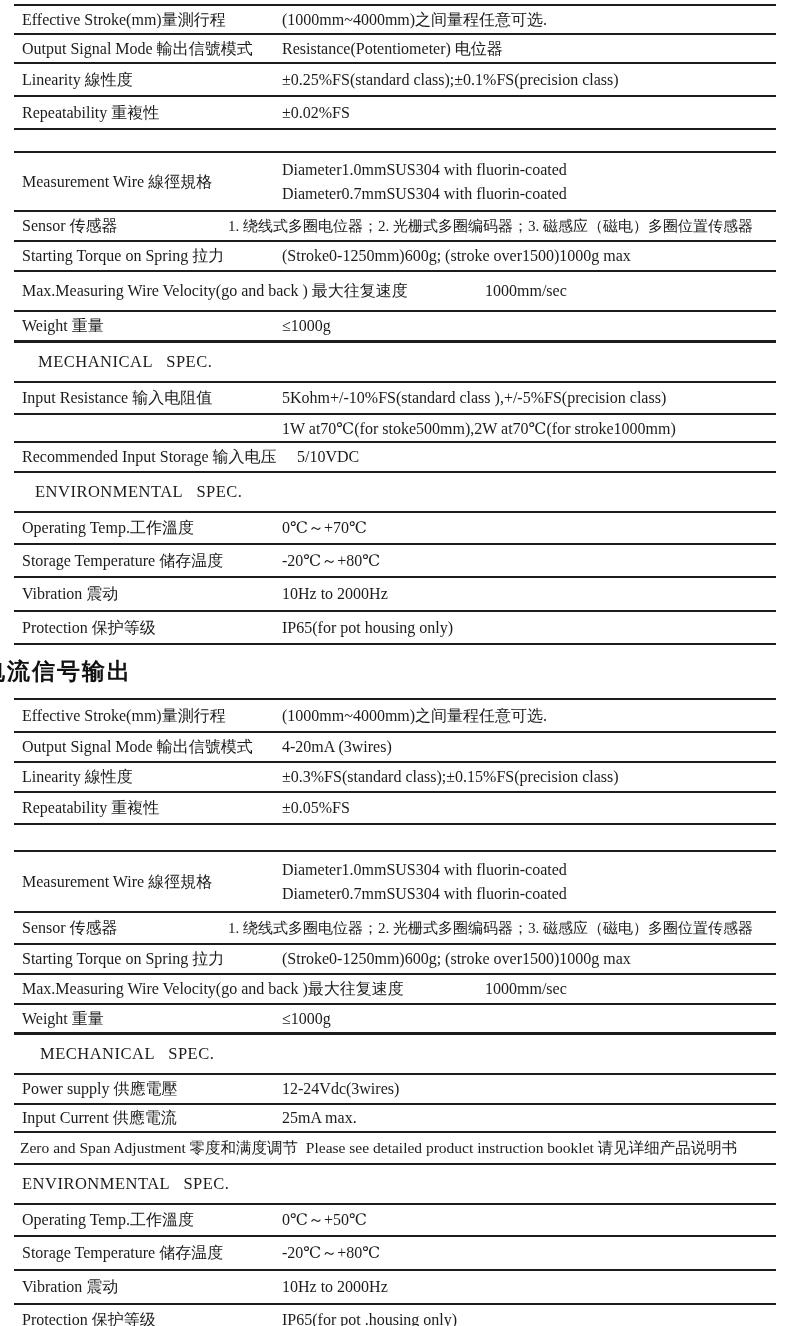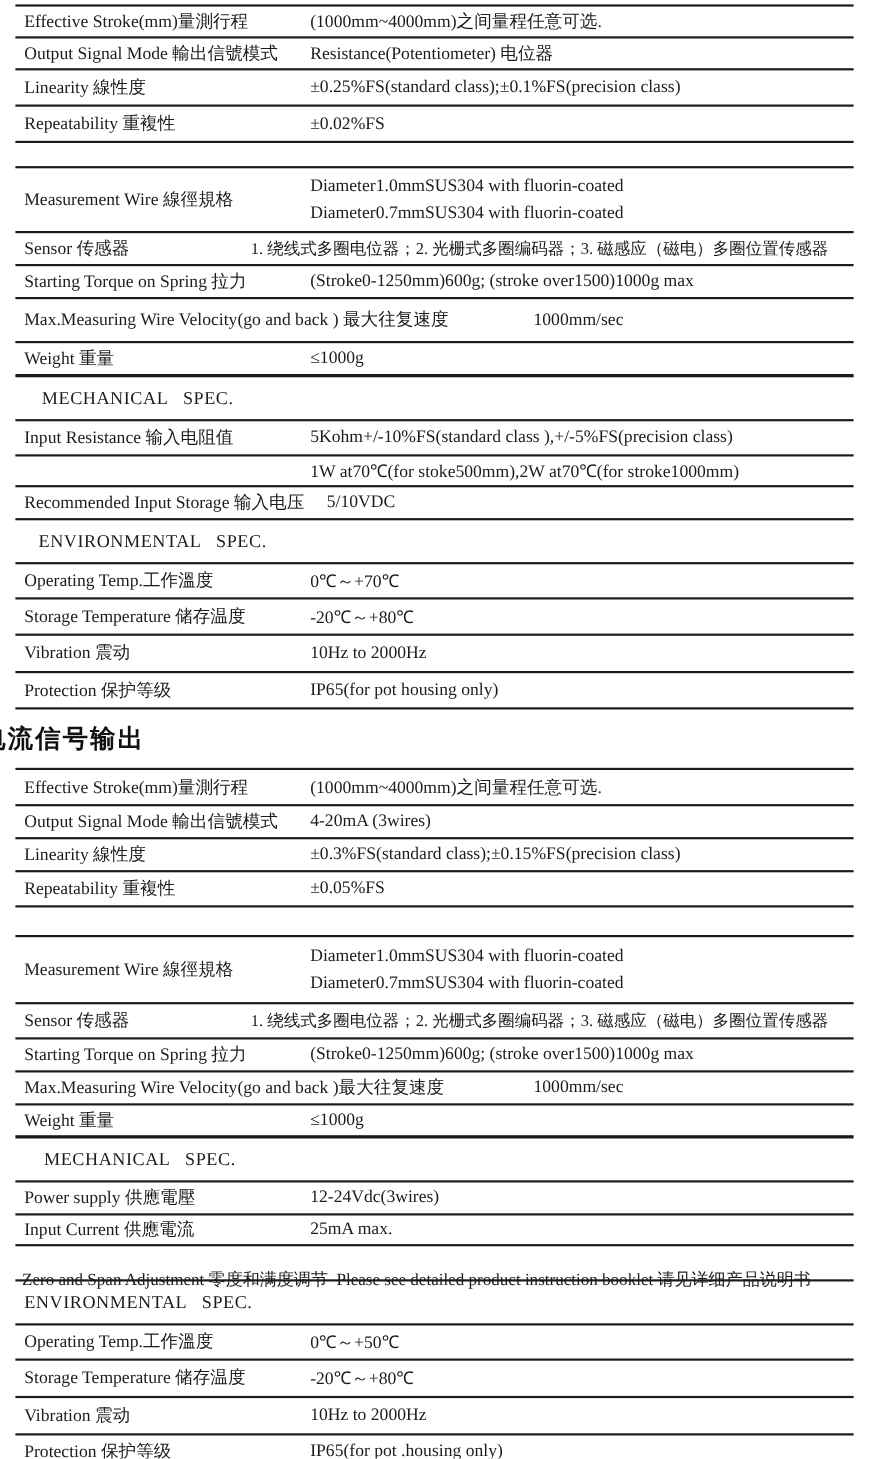--- a/index.html
+++ b/index.html
@@ -2,21 +2,21 @@
 <html><head>
 <meta charset="utf-8">
 <style>
   html,body{margin:0;padding:0;background:#ffffff;}
   body{
     width:790px;height:1326px;overflow:hidden;
     font-family:"Liberation Serif","DejaVu Serif",serif;
     color:#1b1b1b;
   }
   .doc{padding-top:4px;}
-  .spec-table{margin:0 14px;border-top:2px solid #1c1c1c;font-family:Liberation Serif, serif;}
+  .spec-table{margin:0 14px;border-top:2px solid #1c1c1c;}
   .row{position:relative;border-bottom:2px solid #1c1c1c;box-sizing:border-box;}
   .row.bb3{border-bottom-width:3px;}
   .row.blank{}
   .lab{
     position:absolute;left:8px;top:50%;transform:translateY(-50%);
     white-space:nowrap;font-size:16px;
   }
   .val{
     position:absolute;left:268px;top:50%;transform:translateY(-50%);
     white-space:nowrap;font-size:16px;
@@ -27,21 +27,21 @@
   }
   .val-214 .val{left:214px;font-size:15px;}
   .val-471 .val{left:471px;}
   .val-283 .val{left:283px;}
   .sect-label{
     position:absolute;top:50%;transform:translateY(-50%);
     font-size:16.5px;white-space:pre;letter-spacing:.5px;
   }
   .full-text{
     position:absolute;left:6px;top:50%;transform:translateY(-50%);
-    white-space:pre;font-size:15.5px;margin-top:16px;
+    white-space:pre;font-size:15.5px;
   }
   .title-block{
     height:53px;margin:0 14px;border-bottom:2px solid #1c1c1c;
     display:flex;align-items:center;
   }
   .title-block h2{
     margin:0;position:relative;left:-32px;
     font-family:"DejaVu Sans","Liberation Sans",sans-serif;
     font-weight:bold;font-size:23px;letter-spacing:2px;color:#111;
   }

